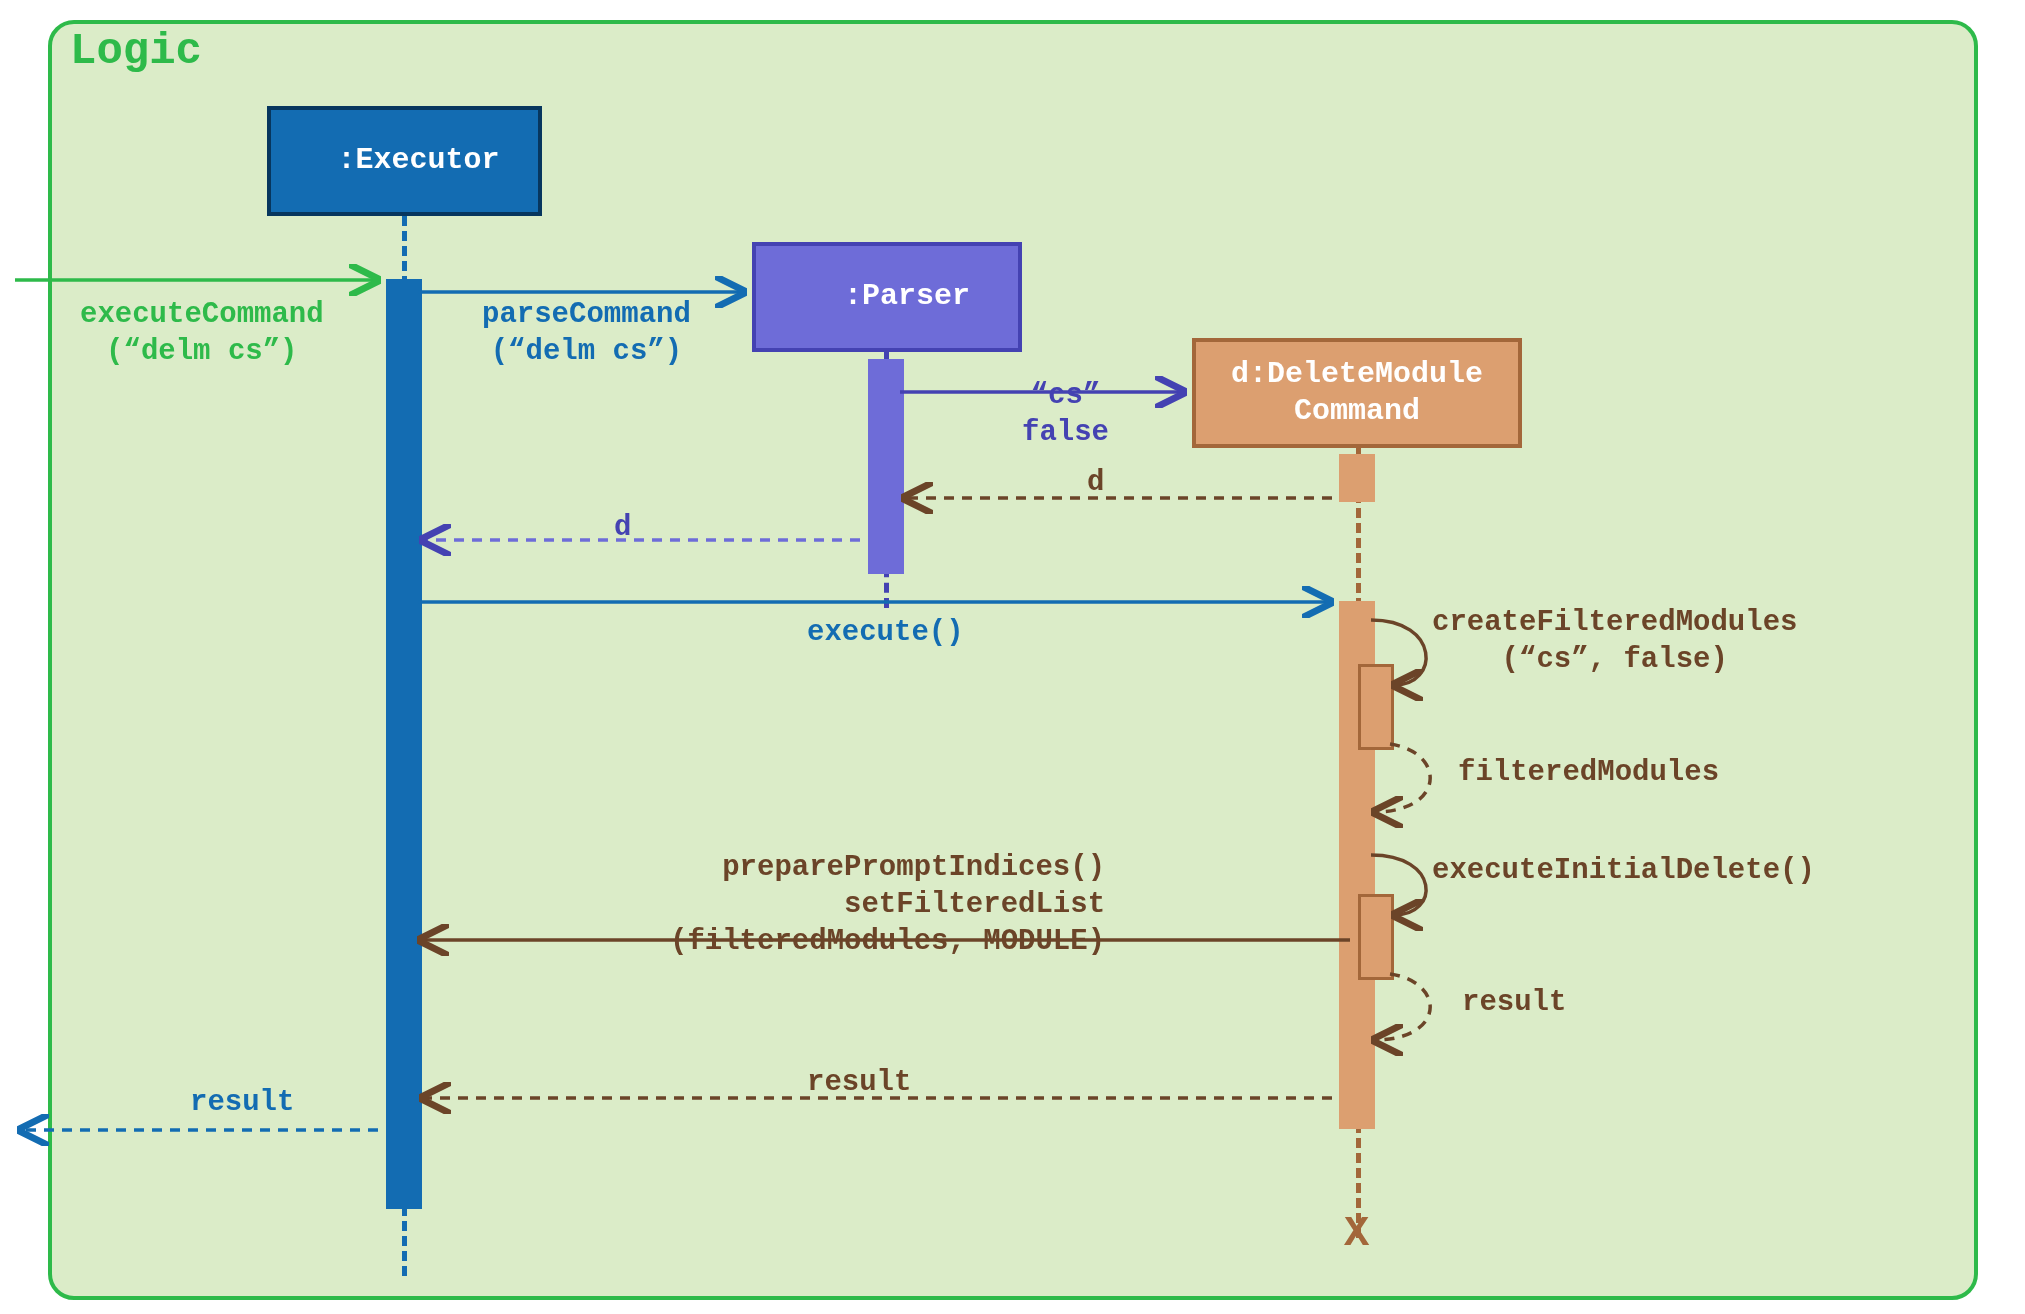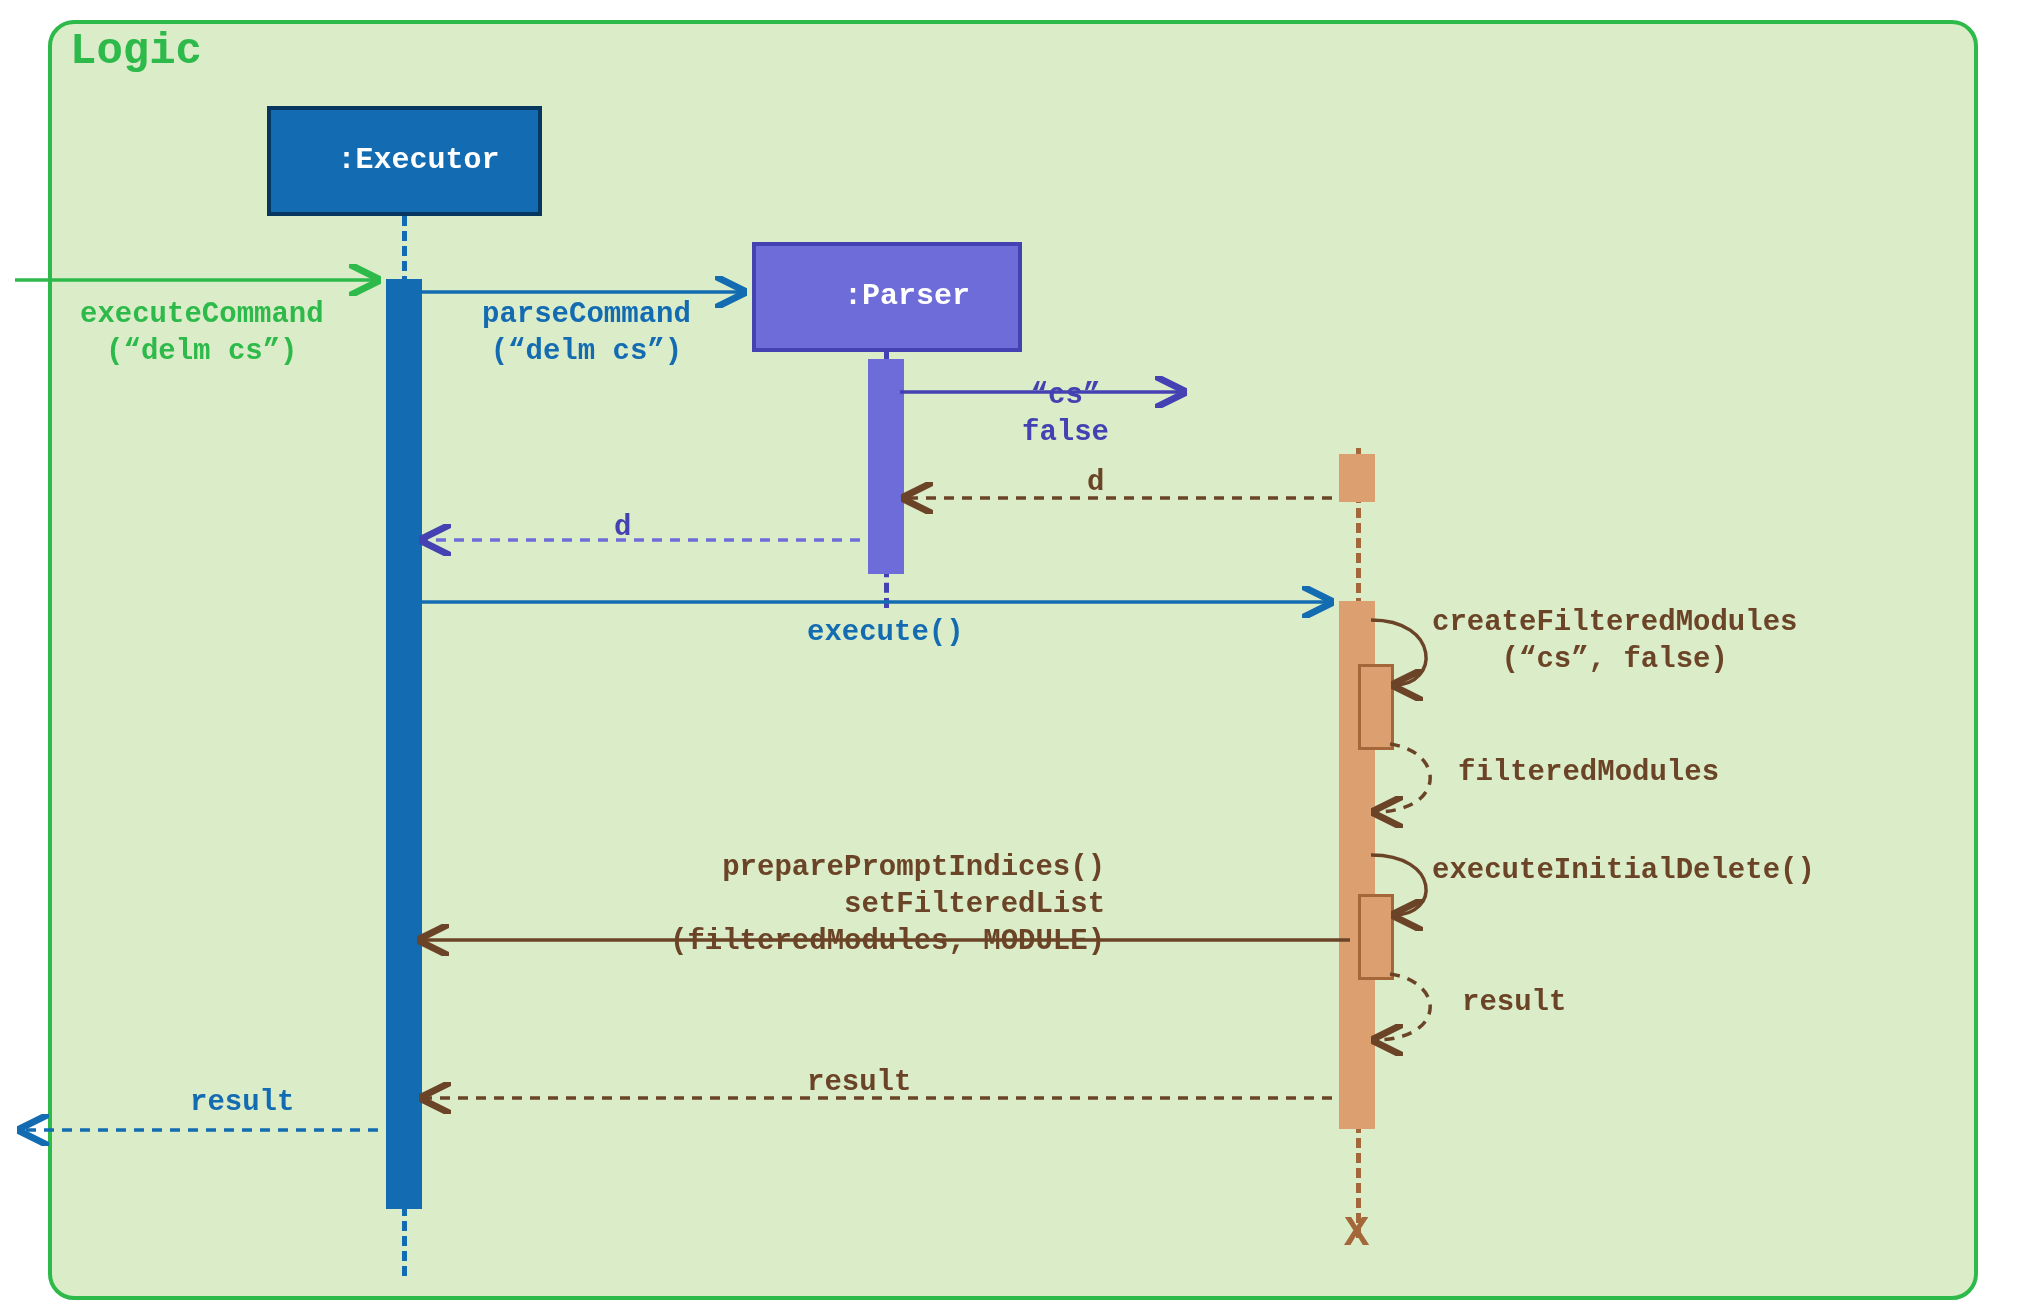--- a/index.html
+++ b/index.html
@@ -54,20 +54,23 @@
 
 <div class="canvas">
   <div class="frame">
     <div class="frame-title">Logic</div>
 
     <div class="obj exec">
       <span>:Executor</span>
     </div>
     <div class="obj parser">
       <span>:Parser</span>
+    </div>
+    <div class="obj del">
+      <span>d:DeleteModule<br>Command</span>
     </div>
 
     <div class="ll exec"></div>
     <div class="ll parser"></div>
     <div class="ll del"></div>
 
     <div class="act exec"></div>
     <div class="act parser"></div>
     <div class="act del1"></div>
     <div class="act del2"></div>

